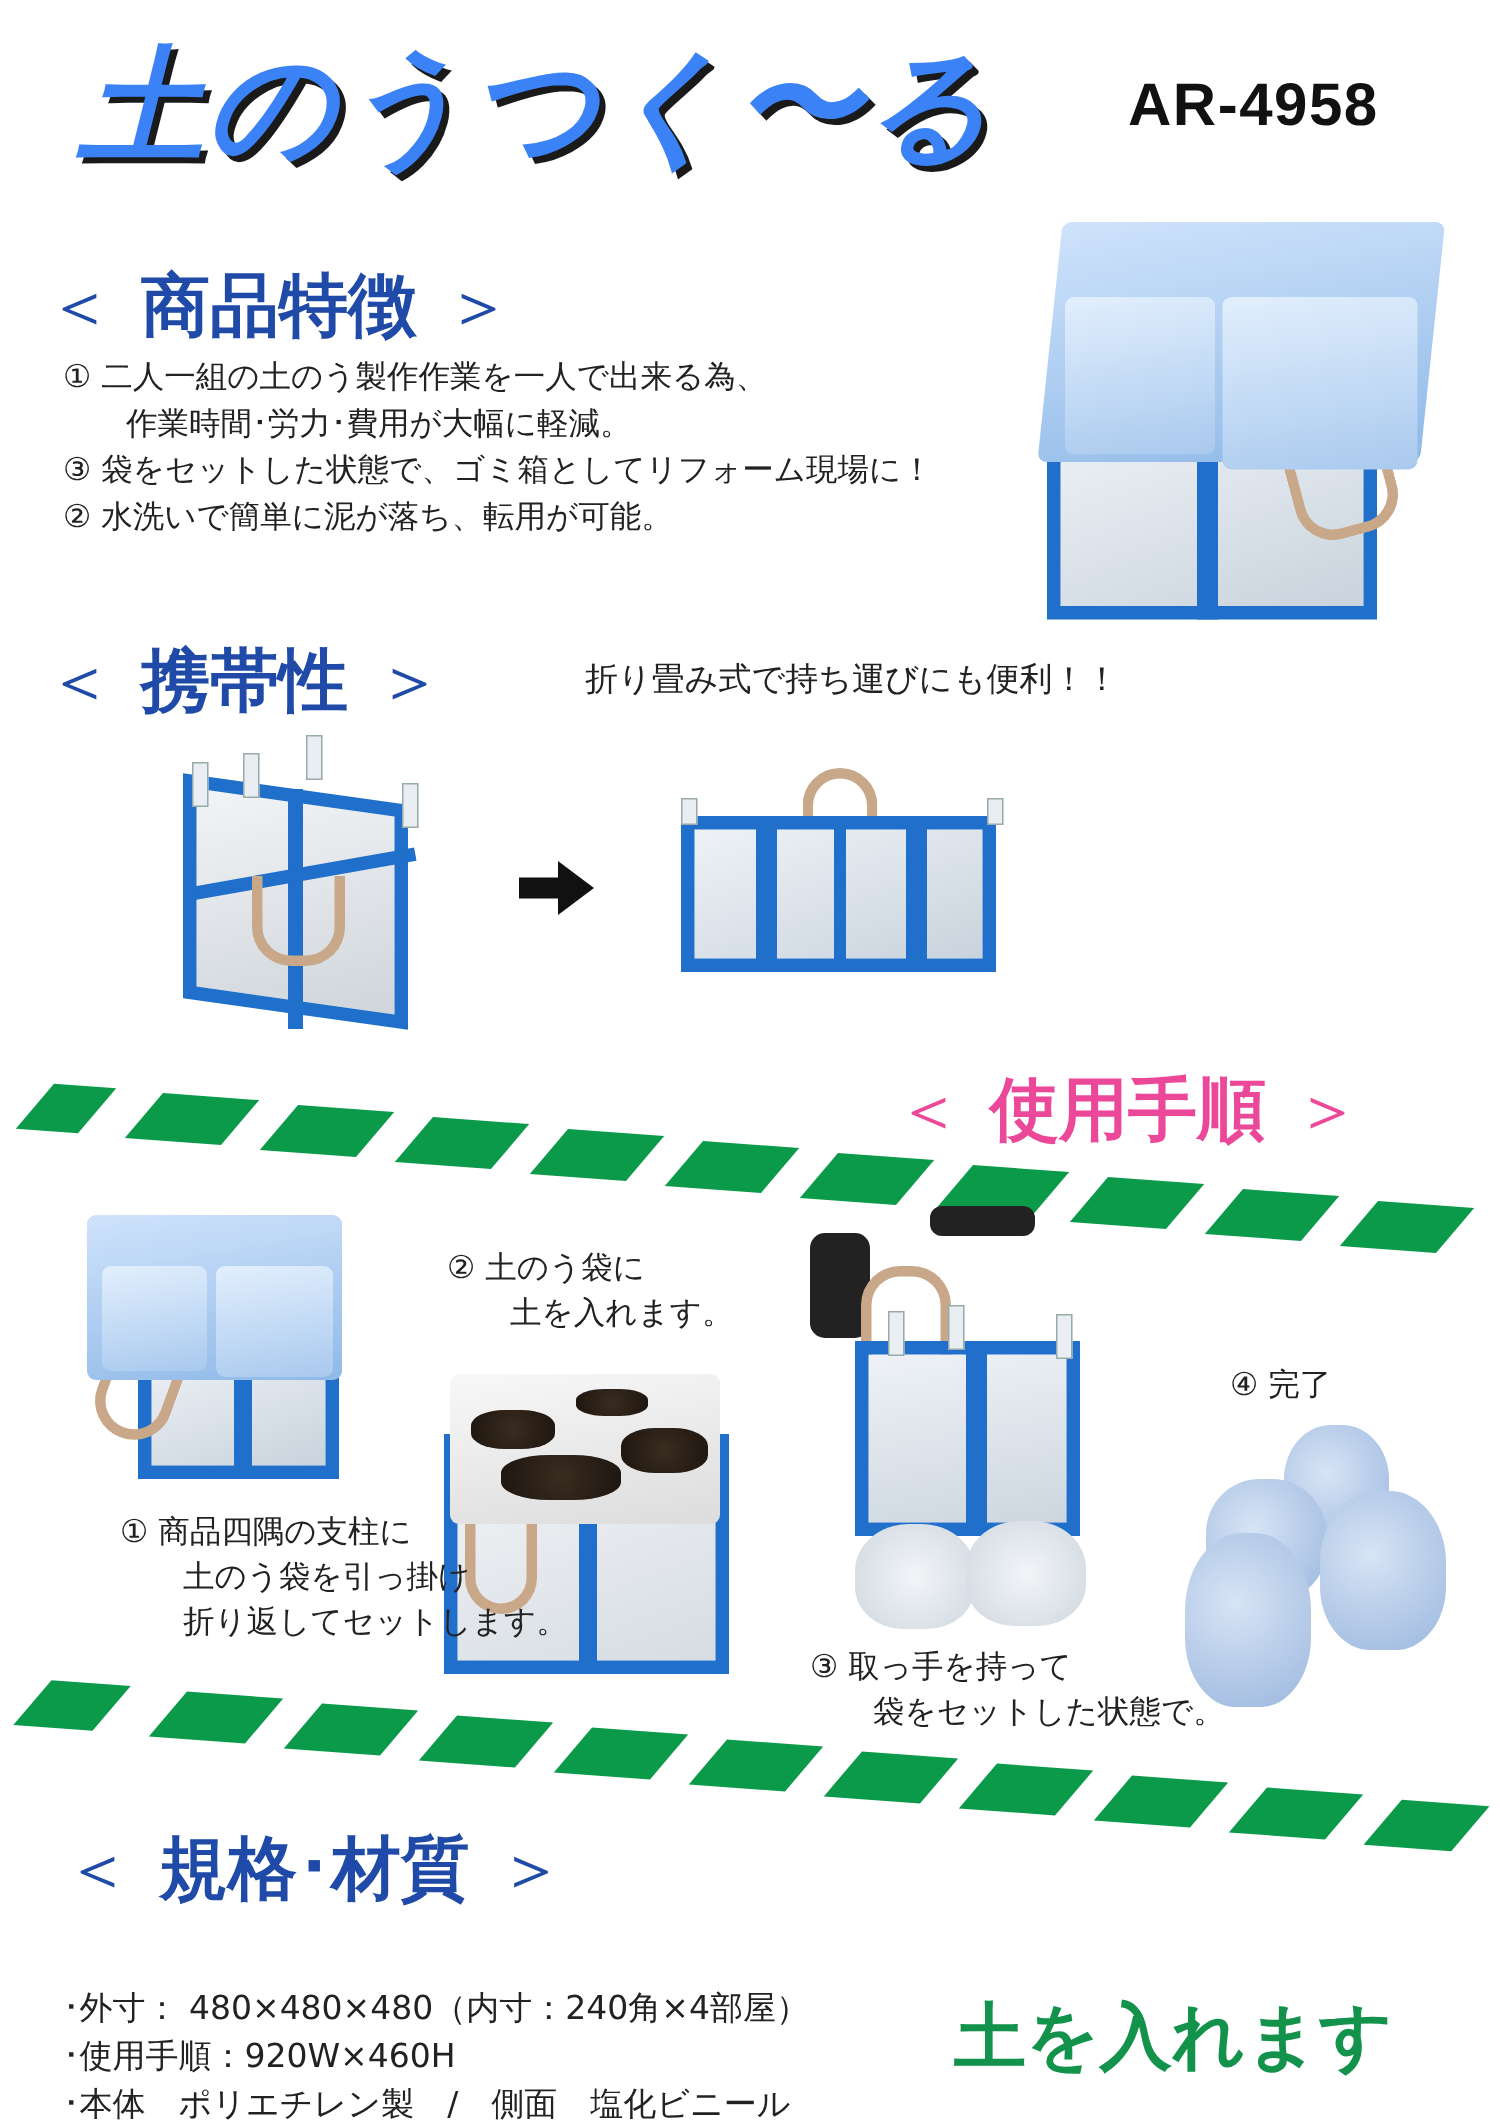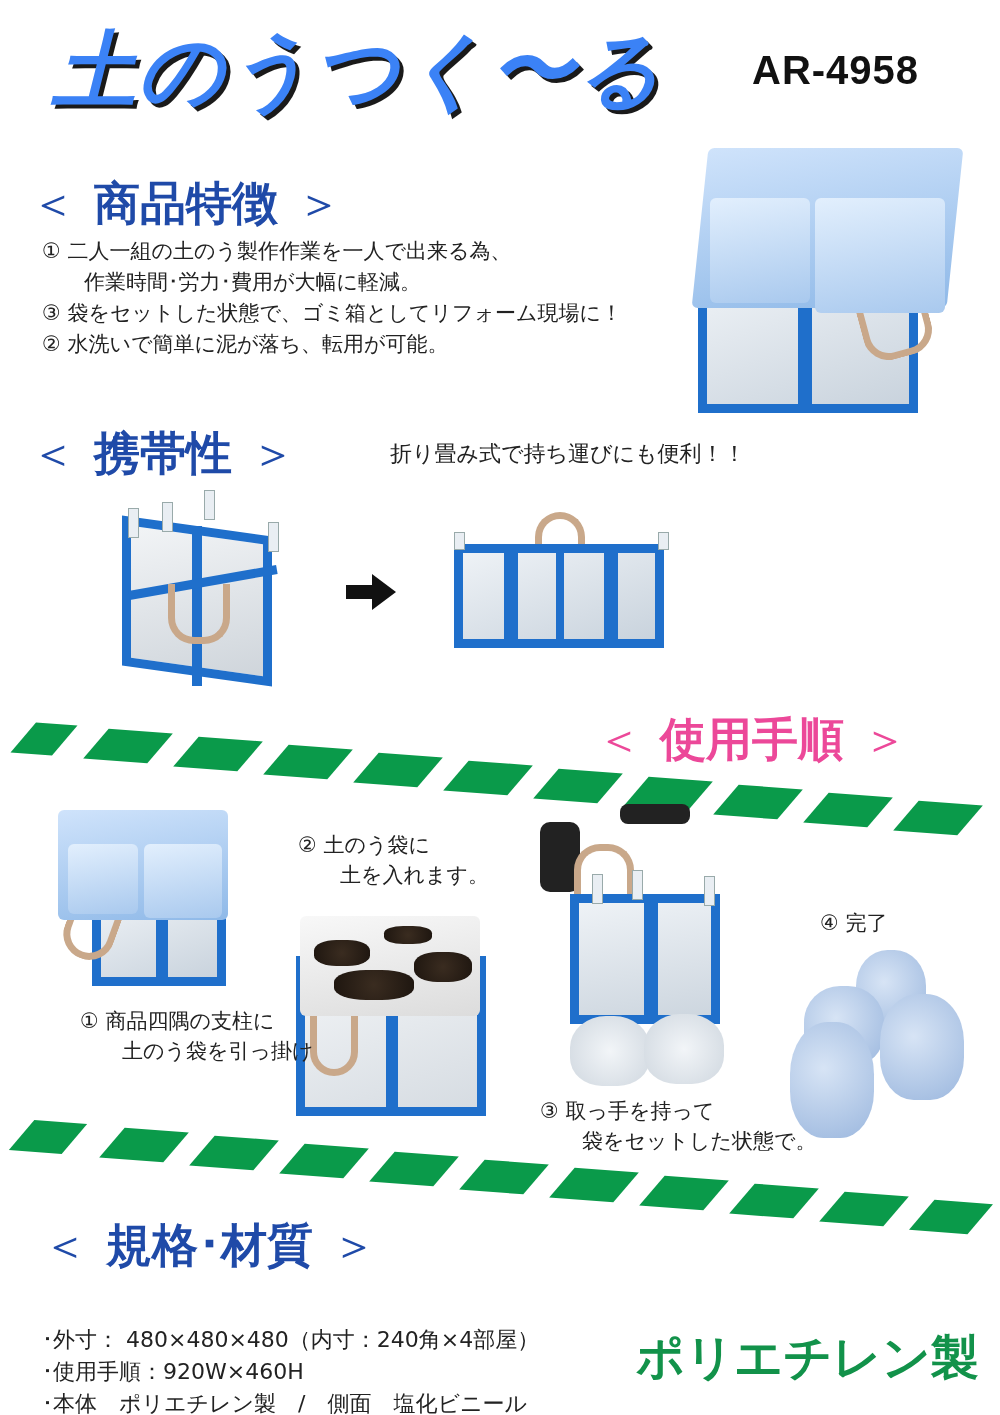--- a/index.html
+++ b/index.html
@@ -157,20 +157,21 @@
   <div class="sack" style="left:66px;top:4px;width:70px;height:80px;"></div>
   <div class="sack" style="left:14px;top:40px;width:80px;height:80px;"></div>
   <div class="sack" style="left:90px;top:48px;width:84px;height:106px;"></div>
   <div class="sack" style="left:0;top:76px;width:84px;height:116px;"></div>
 </div>
 
 <div class="abs body-text" style="left:48px;top:1006px;line-height:30px;margin-left:32px;">
   <span>①</span>
   <span>商品四隅の支柱に</span>
   <span class="ind">土のう袋を引っ掛け</span>
+  <span class="ind">折り返してセットします。</span>
 </div>
 
 <div class="abs body-text" style="left:298px;top:830px;line-height:30px;">
   <span>②</span>
   <span>土のう袋に</span>
   <span class="ind">土を入れます。</span>
 </div>
 
 <div class="abs body-text" style="left:540px;top:1096px;line-height:30px;">
   <span>③</span>
@@ -200,13 +201,13 @@
 <div class="abs sec" style="left:42px;top:1222px;">
   <span class="br" style="margin-left:0">＜</span><span>規格･材質</span><span class="br">＞</span>
 </div>
 
 <div class="abs body-text" style="left:42px;top:1324px;line-height:32px;font-size:22px;">
   <div>･外寸： 480×480×480（内寸：240角×4部屋）</div>
   <div>･使用手順：920W×460H</div>
   <div>･本体　ポリエチレン製　/　側面　塩化ビニール</div>
 </div>
 
-<div class="abs company">ポリエチレン製</div>
+<div class="abs company">土を入れます</div>
 
 </body></html>

